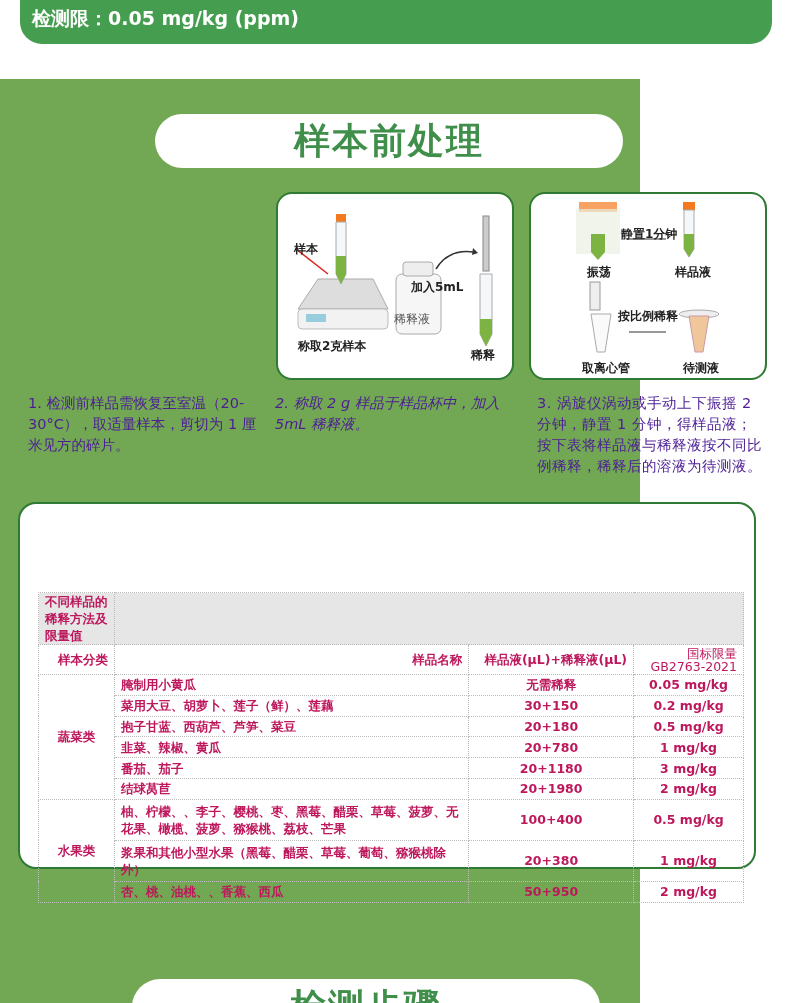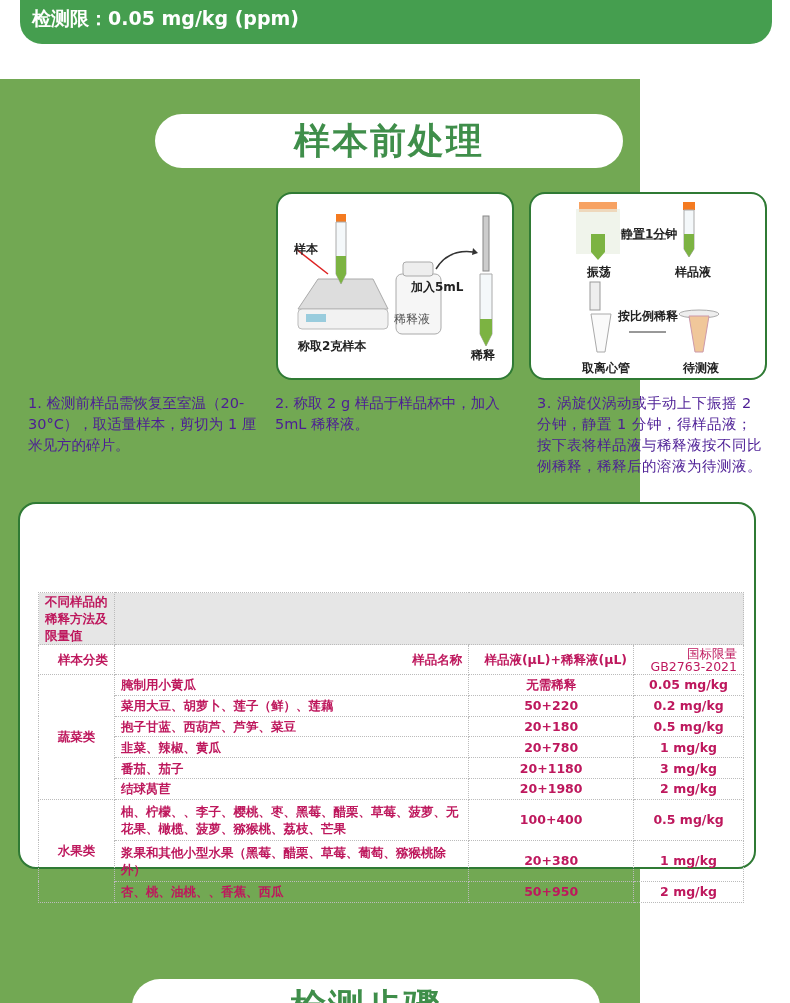--- a/index.html
+++ b/index.html
@@ -93,21 +93,21 @@
       <rect x="205" y="22" width="6" height="55" fill="#ccc" stroke="#888"></rect>
       <path d="M202 80 L214 80 L214 140 L208 152 L202 140 Z" fill="#f4f8fa" stroke="#aaa"></path>
       <path d="M202 125 L214 125 L214 140 L208 152 L202 140 Z" fill="#7cb342"></path>
     </svg>
     <span class="lbl" style="left:16px; top:47px;">样本</span>
     <span class="lbl" style="left:133px; top:44px;margin-top:41px;">加入5mL</span>
     <span class="lbl" style="left:20px; top:144px;">称取2克样本</span>
     <span class="lbl" style="left:116px; top:117px; font-weight:normal; font-size:12px; color:#555;text-align:center;">稀释液</span>
     <span class="lbl" style="left:193px; top:153px;">稀释</span>
   </div>
-  <div class="step-text" style="left:275px; top:314px; width:245px;">2. 称取 2 g 样品于样品杯中，加入 5mL 稀释液。</div>
+  <div class="step-text" style="left:275px; top:314px; width:245px;font-style:italic;">2. 称取 2 g 样品于样品杯中，加入 5mL 稀释液。</div>
 
   <div class="step-card" style="left:529px; width:238px;">
     <svg width="238" height="188" viewBox="0 0 238 188">
       <rect x="48" y="8" width="38" height="10" fill="#f47a20" opacity="0.7"></rect>
       <rect x="45" y="15" width="44" height="45" fill="#e9f0e3" opacity="0.7"></rect>
       <path d="M60 40 L74 40 L74 58 L67 66 L60 58 Z" fill="#7cb342"></path>
       <line x1="95" y1="45" x2="135" y2="45" stroke="#333" stroke-width="1"></line>
       <rect x="152" y="8" width="12" height="8" fill="#f47a20"></rect>
       <path d="M153 16 L163 16 L163 55 L158 63 L153 55 Z" fill="#f4f8fa" stroke="#aaa"></path>
       <path d="M153 40 L163 40 L163 55 L158 63 L153 55 Z" fill="#7cb342"></path>
@@ -149,21 +149,21 @@
         </th>
       </tr>
       <tr>
         <td class="cat" rowspan="6">蔬菜类</td>
         <td>腌制用小黄瓜</td>
         <td class="c">无需稀释</td>
         <td class="c">0.05 mg/kg</td>
       </tr>
       <tr>
         <td>菜用大豆、胡萝卜、莲子（鲜）、莲藕</td>
-        <td class="c">50+220</td>
+        <td class="c">30+150</td>
         <td class="c">0.2 mg/kg</td>
       </tr>
       <tr>
         <td>抱子甘蓝、西葫芦、芦笋、菜豆</td>
         <td class="c">20+180</td>
         <td class="c">0.5 mg/kg</td>
       </tr>
       <tr>
         <td>韭菜、辣椒、黄瓜</td>
         <td class="c">20+780</td>

